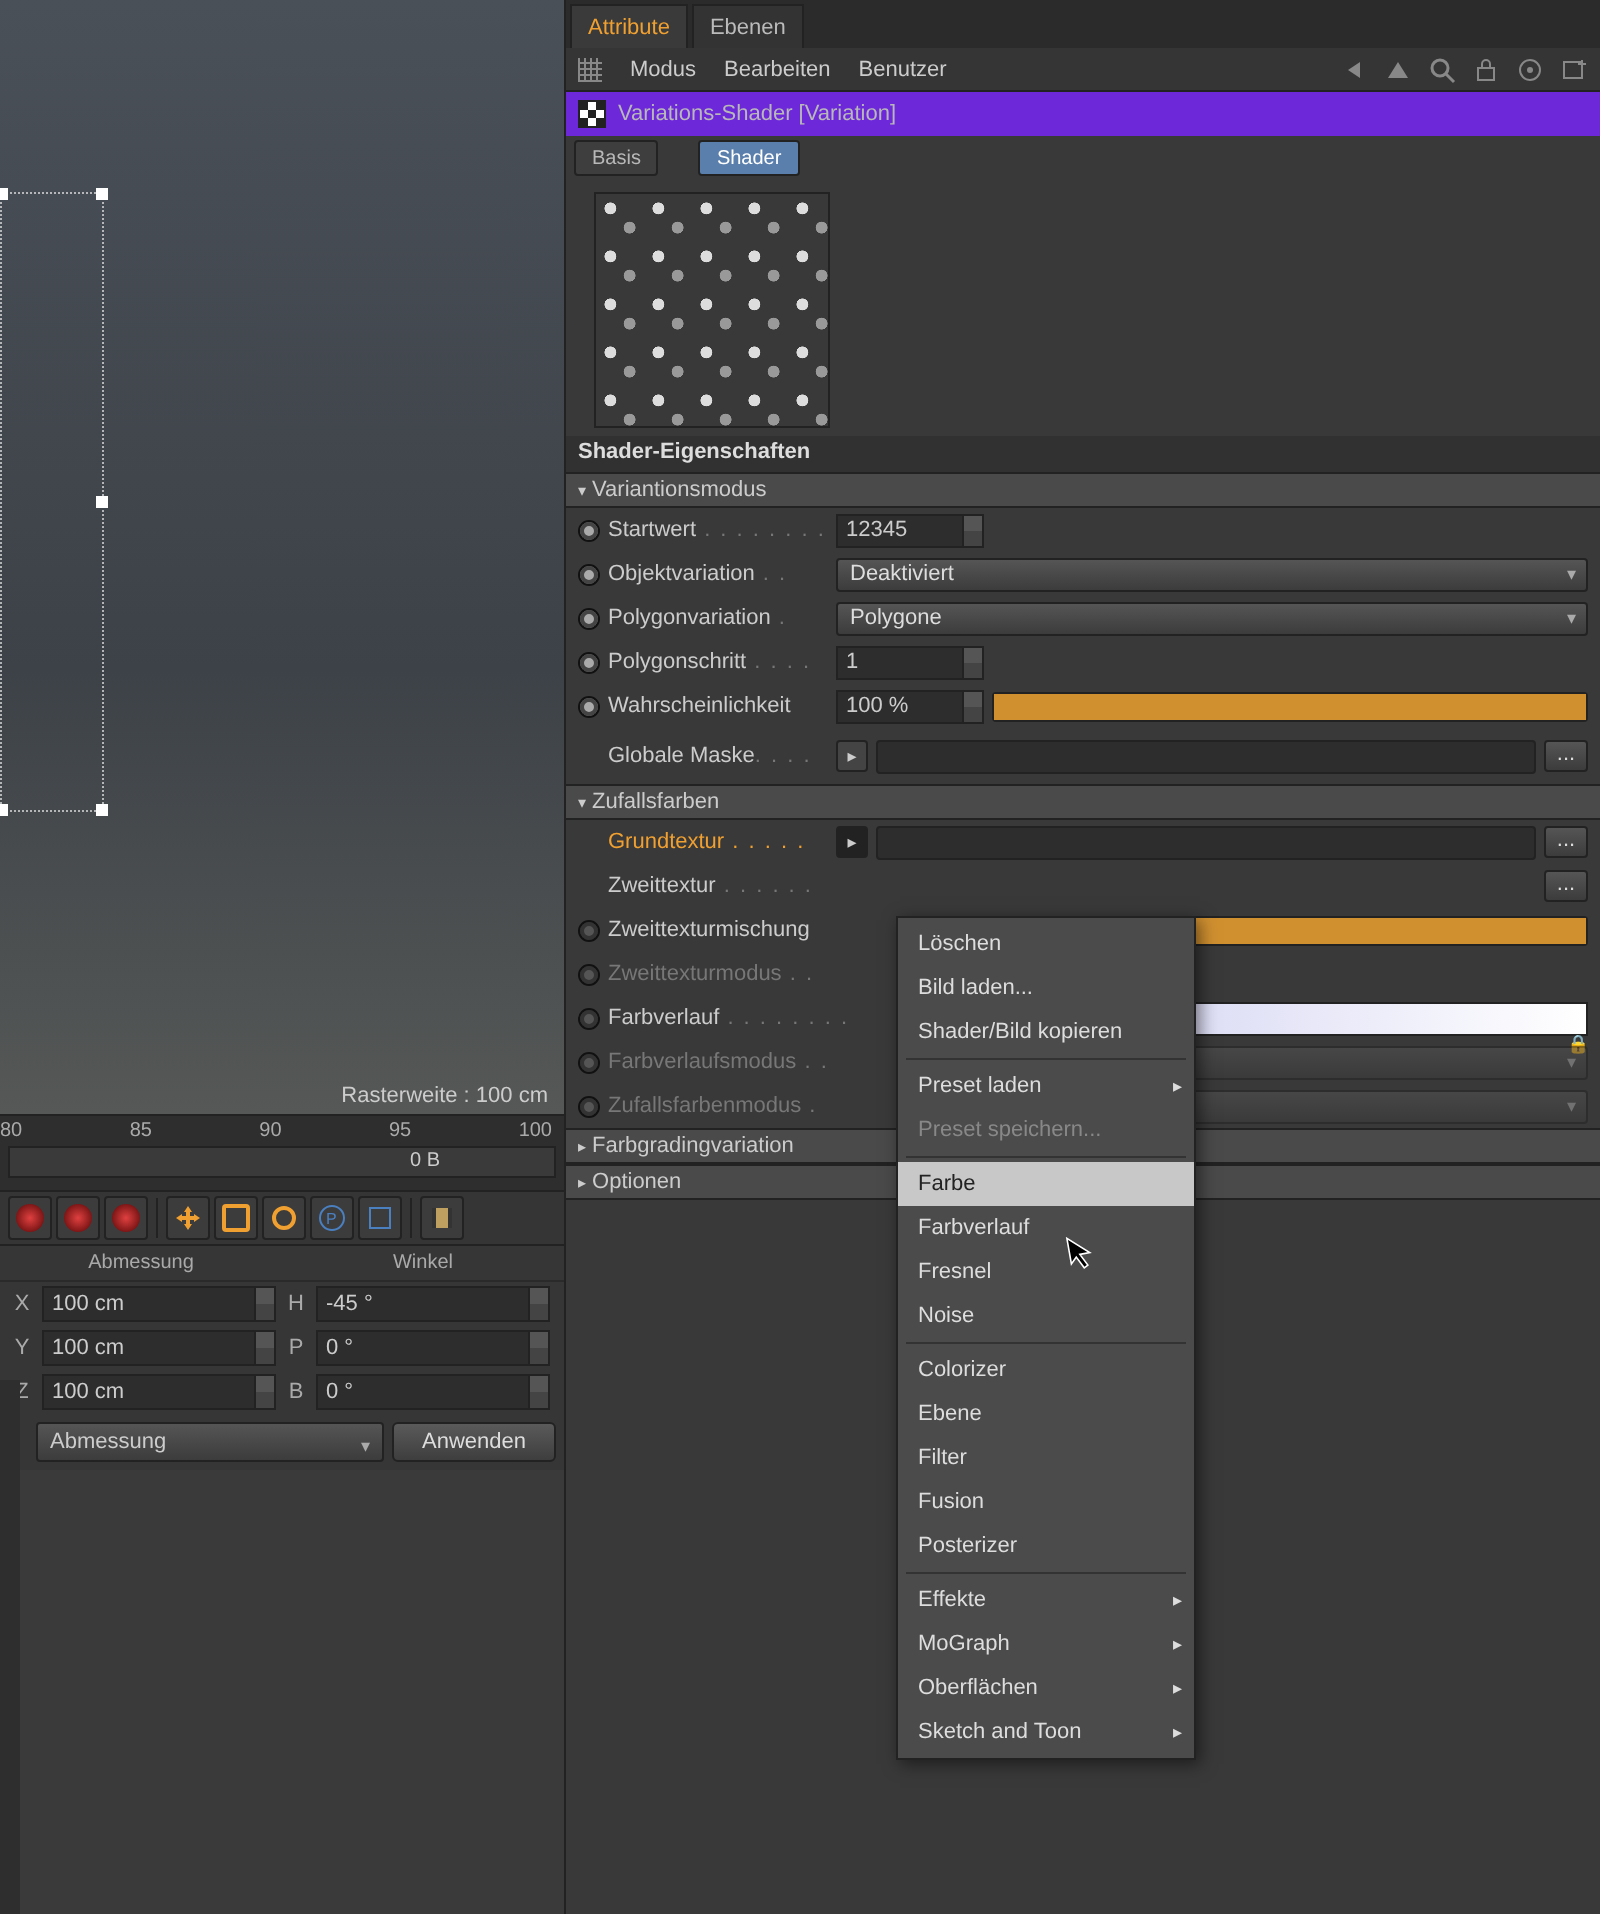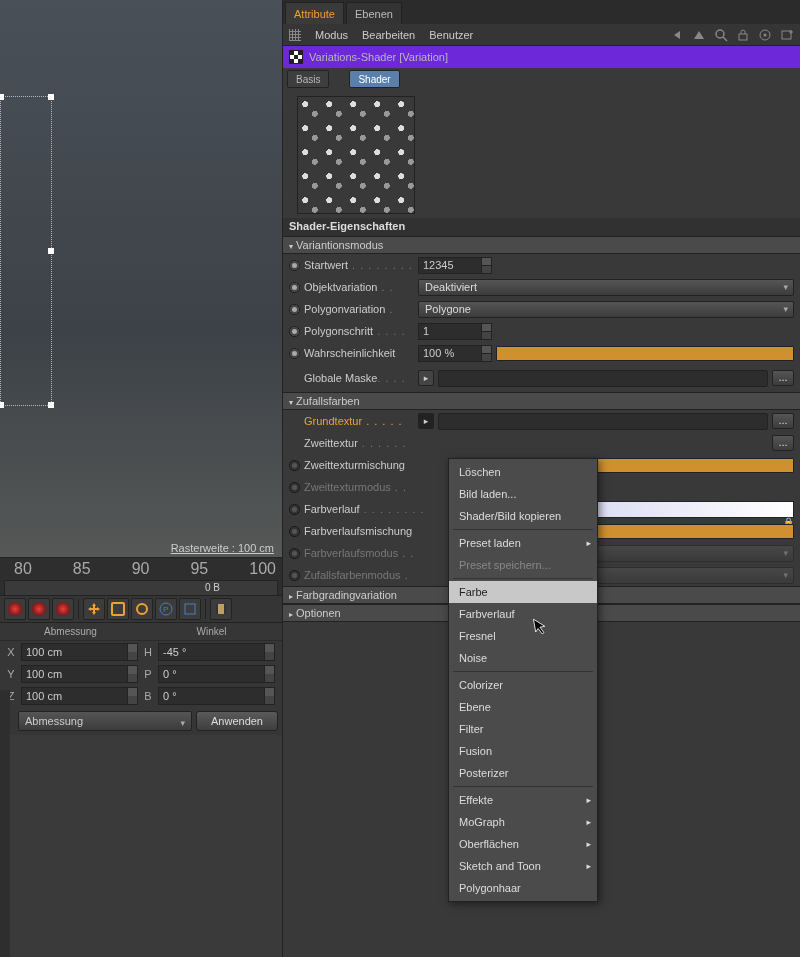--- a/index.html
+++ b/index.html
@@ -2,23 +2,23 @@
 <html><head>
 <meta charset="utf-8">
 <style>
   * { box-sizing: border-box; margin: 0; padding: 0; font-family: -apple-system, "Segoe UI", Arial, sans-serif; }
   body { width: 800px; height: 957px; background: #3a3a3a; color: #b8b8b8; font-size: 11px; overflow: hidden; position: relative; }
   .viewport { position: absolute; left: 0; top: 0; width: 282px; height: 557px; background: linear-gradient(180deg,#4a5058 0%,#3d4248 60%,#555856 100%); }
   .sel-box { position:absolute; border:1px dotted rgba(255,255,255,0.6); left:0; top:96px; width:52px; height:310px; }
   .handle { position:absolute; width:6px; height:6px; background:#fff; }
   .h-tr { right:-3px; top:-3px; } .h-mr { right:-3px; top:50%; margin-top:-3px; } .h-br { right:-3px; bottom:-3px; }
   .h-tl { left:-3px; top:-3px; } .h-bl { left:-3px; bottom:-3px; }
-  .vp-footer { position:absolute; right:8px; bottom:3px; color:#ccc; font-size:11px;text-decoration:underline; }
+  .vp-footer { position:absolute; right:8px; bottom:3px; color:#ccc; font-size:11px; }
   .timeline { position:absolute; left:0; top:557px; width:282px; height:38px; background:#2e2e2e; border-top:1px solid #222; }
-  .tl-ticks { display:flex; justify-content:space-between; padding:2px 6px 0 14px; font-size:16px; color:#aaa; }
+  .tl-ticks { display:flex; justify-content:space-between; padding:2px 6px 0 0; font-size:10px; color:#aaa; }
   .tl-track { height:16px; background:#3a3a3a; margin:2px 4px; position:relative; border:1px solid #222; }
   .tl-label { position:absolute; left:200px; top:1px; color:#ccc; font-size:10px; }
   .toolbar { position:absolute; left:0; top:595px; width:282px; height:28px; background:#353535; display:flex; align-items:center; padding:2px 4px; gap:2px; border-top:1px solid #222; border-bottom:1px solid #222; }
   .tb-btn { width:22px; height:22px; border:1px solid #222; background:#3c3c3c; border-radius:2px; display:flex; align-items:center; justify-content:center; }
   .tb-red { background:radial-gradient(circle,#e04040 0%,#701010 80%); border-radius:50%; width:14px; height:14px; }
   .tb-icon { width:14px; height:14px; border:2px solid #f0a030; border-radius:2px; }
   .tb-sep { width:1px; height:20px; background:#222; margin:0 2px; }
   .coords { position:absolute; left:0; top:623px; width:282px; background:#363636; }
   .coords-head { display:flex; height:18px; border-bottom:1px solid #2a2a2a; }
   .coords-head div { flex:1; text-align:center; font-size:10px; color:#aaa; line-height:18px; }
@@ -312,27 +312,20 @@
   <div class="row">
     <div class="radio off"></div>
     <div class="label" style="width:140px"><span>Farbverlauf</span><span class="leader"> . . . . . . . .</span></div>
     <div class="gradient">
       <div class="g-stop" style="left:20px"></div>
       <span class="g-lock">🔒</span>
     </div>
   </div>
   <div class="row">
     <div class="radio off"></div>
-    <div class="label" style="width:140px">Farbverlaufsmischung</div>
-    <div class="slider">
-        <div class="fill" style="width:100%"></div>
-      </div>
-  </div>
-  <div class="row">
-    <div class="radio off"></div>
     <div class="label dim" style="width:140px"><span>Farbverlaufsmodus</span><span class="leader"> . .</span></div>
     <div class="combo" style="opacity:0.5"></div>
   </div>
   <div class="row">
     <div class="radio off"></div>
     <div class="label dim" style="width:140px"><span>Zufallsfarbenmodus</span><span class="leader"> .</span></div>
     <div class="combo" style="opacity:0.5"></div>
   </div>
 
   <div class="group-head collapsed">Farbgradingvariation</div>
@@ -355,20 +348,19 @@
   <div class="ctx-item">Colorizer</div>
   <div class="ctx-item">Ebene</div>
   <div class="ctx-item">Filter</div>
   <div class="ctx-item">Fusion</div>
   <div class="ctx-item">Posterizer</div>
   <div class="ctx-sep"></div>
   <div class="ctx-item sub">Effekte</div>
   <div class="ctx-item sub">MoGraph</div>
   <div class="ctx-item sub">Oberflächen</div>
   <div class="ctx-item sub">Sketch and Toon</div>
-  <div class="ctx-item">Polygonhaar</div>
 </div>
 
 <div class="cursor">
   <svg width="14" height="18">
       <path d="M1 1 L1 14 L4 11 L7 17 L9 16 L6 10 L11 10 Z" fill="#000" stroke="#fff" stroke-width="0.8"></path>
     </svg>
 </div>
 
 </body></html>

